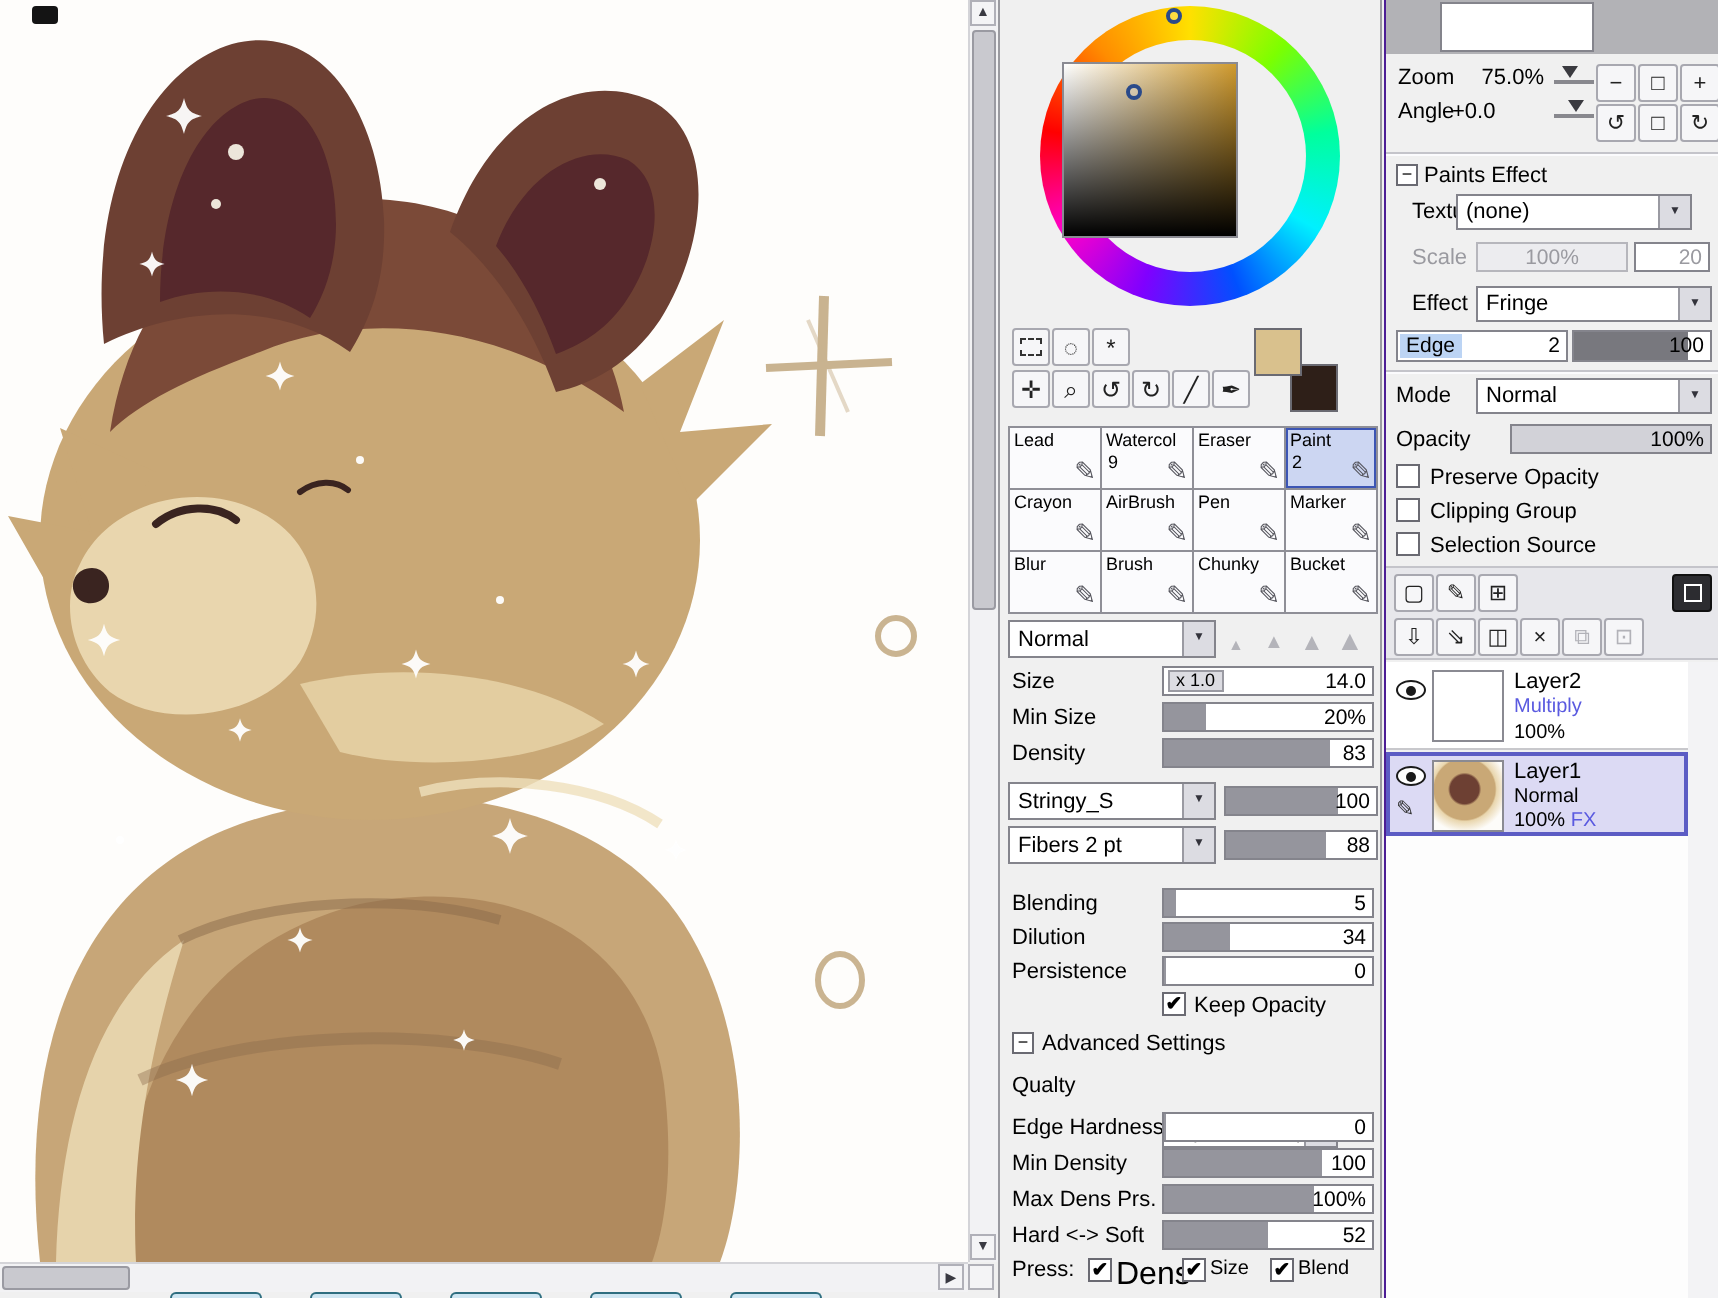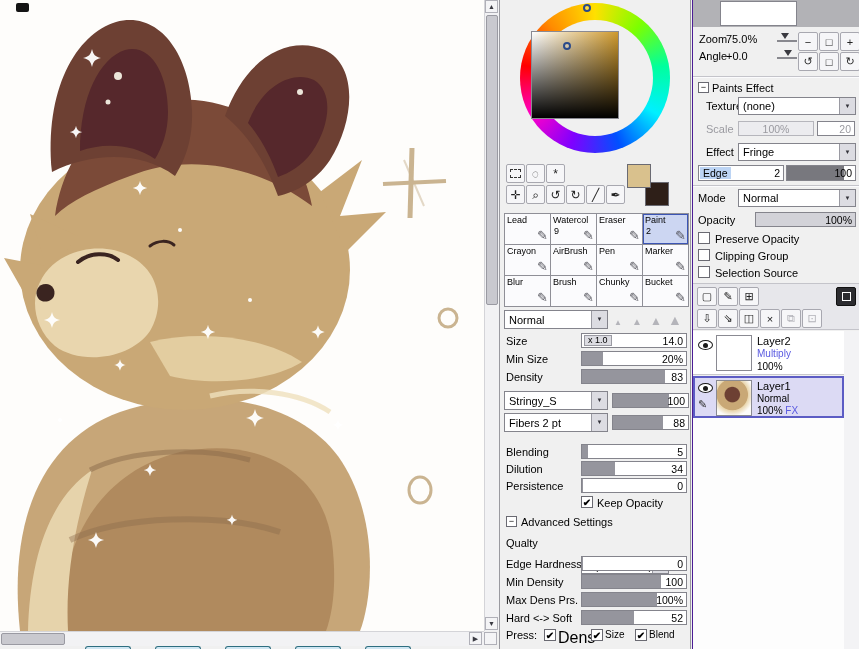--- a/index.html
+++ b/index.html
@@ -381,21 +381,21 @@
     <span class="cb" style="left:135px;top:629px"><span>✔</span></span>
     <span class="mlabel" style="left:149px;top:629px;font-size:10px">Blend</span>
   </div>
 
   <div id="right">
 
     <div id="navpreview">
       <div id="navthumb"></div>
     </div>
     <span class="mlabel" style="left:6px;top:33px">Zoom</span>
-    <span class="mlabel" style="left:33px;top:33px;width:46px;text-align:left;position:absolute">75.0%</span>
+    <span class="mlabel" style="left:33px;top:33px;width:46px;text-align:right;position:absolute">75.0%</span>
     <div class="groove" style="left:84px;top:40px;width:20px"></div>
     <div class="gmark" style="left:88px;top:33px"></div>
     <span class="mlabel" style="left:6px;top:50px">Angle</span>
     <span class="mlabel" style="left:33px;top:50px;width:46px;position:absolute">+0.0</span>
     <div class="groove" style="left:84px;top:57px;width:20px"></div>
     <div class="gmark" style="left:91px;top:50px"></div>
 
     <div class="lbtn" style="left:105px;top:32px">
         <span>−</span>
       </div>
@@ -414,21 +414,21 @@
     <div class="lbtn" style="left:147px;top:52px">
         <span>↻</span>
       </div>
 
     <div class="sep" style="top:76px"></div>
 
     <span class="hdrbox" style="left:5px;top:82px">−</span>
     <span class="mlabel" style="left:19px;top:82px">Paints Effect</span>
 
     <span class="mlabel" style="left:13px;top:100px">Texture</span>
-    <div class="rdrop" style="left:45px;top:97px;width:118px">
+    <div class="rdrop" style="left:35px;top:97px;width:118px">
       <span class="t">(none)</span>
       <span class="a">▼</span>
     </div>
 
     <span class="mlabel gray" style="left:13px;top:123px">Scale</span>
     <div class="msl" style="left:45px;top:121px;width:76px;background:#ececef;border-color:#b6b6bc">
       <span class="gray" style="position:absolute;left:0;right:0;top:1px;text-align:center;font-size:10.5px">100%</span>
     </div>
     <div class="msl" style="left:124px;top:121px;width:38px">
       <span class="val gray">20</span>

